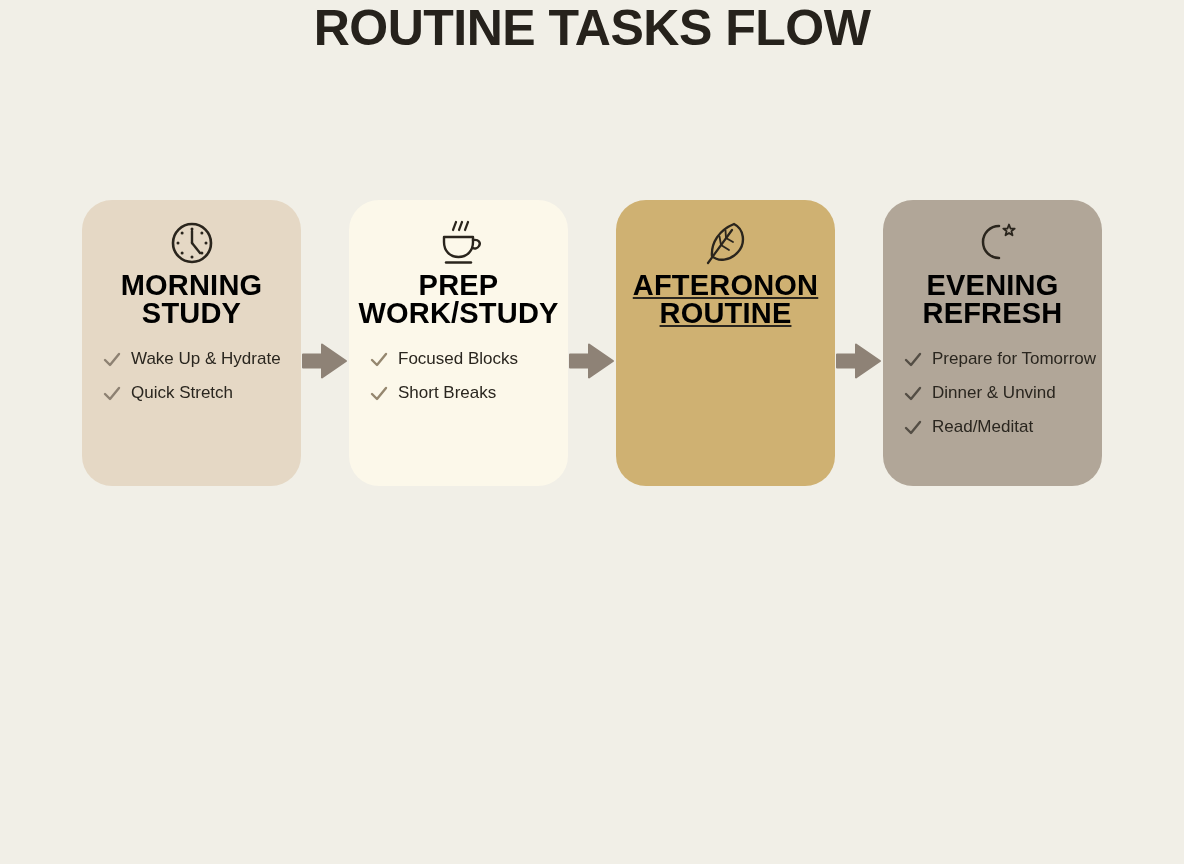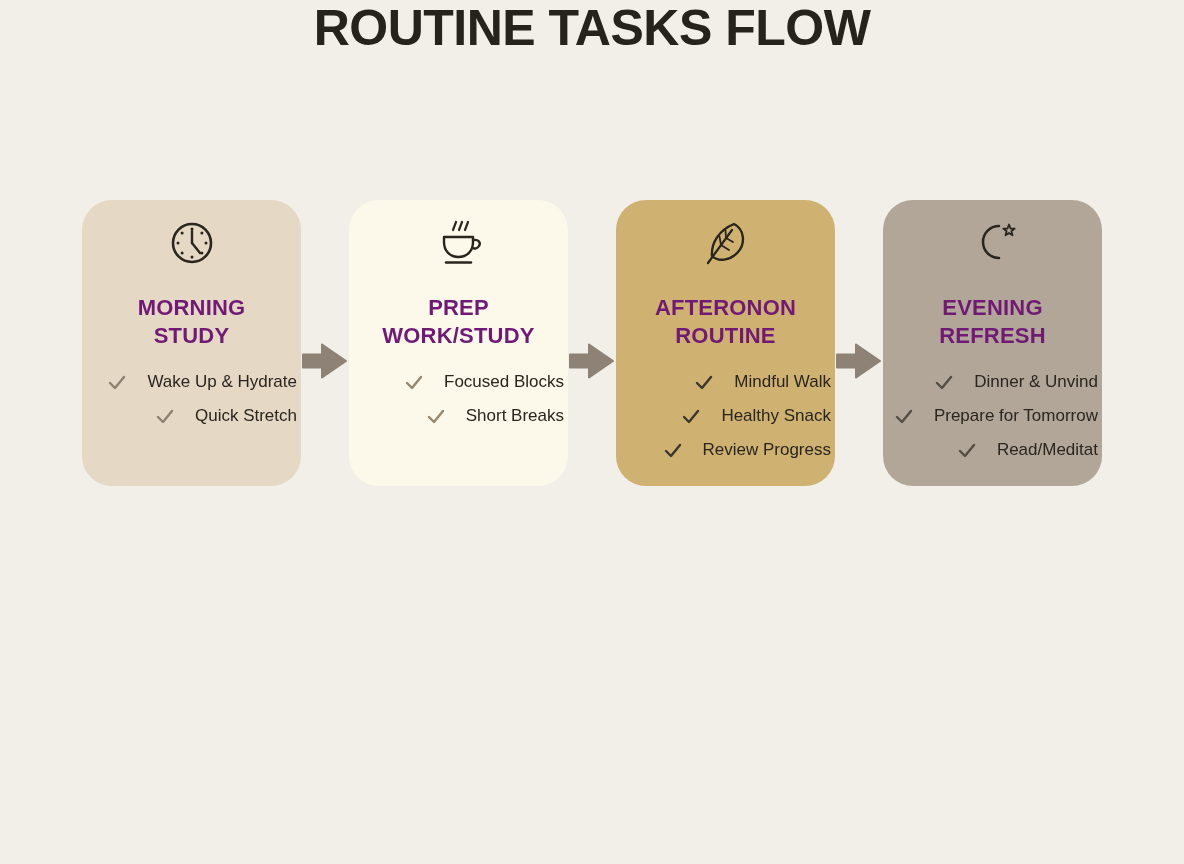--- a/index.html
+++ b/index.html
@@ -41,45 +41,44 @@
   .card-icon {
     height: 54px;
     display: flex;
     align-items: center;
     justify-content: center;
   }
   .card-icon svg {
     display: block;
   }
   .card-title {
-    margin-top: 24px;
+    margin-top: 1px;
     text-align: center;
-    font-size: 22px;
+    font-size: 29px;
     line-height: 28px;
     font-weight: 700;
     letter-spacing: 0.2px;
-    color: #701a75;
+    color: #000000;
   }
   .card-items {
     list-style: none;
     margin: 21px 0 0 0;
     padding: 0 4px 0 20px;
     align-self: stretch;
     display: flex;
     flex-direction: column;
     gap: 12px;
   }
   .item {
     display: flex;
     align-items: center;
-    gap: 20px;
+    gap: 9px;
     font-size: 17px;
     line-height: 22px;
     white-space: nowrap;
-    justify-content: flex-end;
   }
   .check {
     flex: 0 0 auto;
     display: inline-flex;
   }
   .arrow-slot {
     width: 48px;
     display: flex;
     justify-content: center;
     align-items: flex-start;
@@ -185,61 +184,35 @@
   </div>
 
   <div class="arrow-slot">
     <span style="color: rgb(142, 130, 118);">
       <svg width="46" height="44" viewBox="0 0 46 44">
           <path d="M1,15.5 H20 V5.5 L44,22 L20,38.5 V28.5 H1 Z" fill="currentColor" stroke="currentColor" stroke-width="2" stroke-linejoin="round"></path>
         </svg>
     </span>
   </div>
 
-  <div class="card" style="background-color: rgb(207, 177, 114);">
+  <div class="card" style="background-color: rgb(207, 177, 114); text-decoration: underline;">
     <div class="card-icon">
       <svg width="52" height="52" viewBox="0 0 52 52">
         <path class="icon-stroke" d="M34,7 C44,12 46,26 38,35 C30,44 18,45 12,39 C11,26 19,13 34,7 Z" stroke-width="2.4"></path>
         <path class="icon-stroke" d="M8,46 L32,13" stroke-width="2.2"></path>
         <path class="icon-stroke" d="M21,28 L29,33" stroke-width="1.8"></path>
         <path class="icon-stroke" d="M26,21 L33,25" stroke-width="1.8"></path>
         <path class="icon-stroke" d="M21,28 L19.5,19.5" stroke-width="1.8"></path>
         <path class="icon-stroke" d="M26,21 L25.5,13.5" stroke-width="1.8"></path>
       </svg>
     </div>
     <div class="card-title">
       <div>AFTERONON</div>
       <div>ROUTINE</div>
     </div>
-    <ul class="card-items">
-      <li class="item">
-        <span class="check" style="color: rgb(60, 54, 43);">
-          <svg width="20" height="18" viewBox="0 0 20 18">
-              <path d="M3,10 L8,15 L17,4" fill="none" stroke="currentColor" stroke-width="2.4" stroke-linecap="round" stroke-linejoin="round"></path>
-            </svg>
-        </span>
-        <span class="item-label">Mindful Walk</span>
-      </li>
-      <li class="item">
-        <span class="check" style="color: rgb(60, 54, 43);">
-          <svg width="20" height="18" viewBox="0 0 20 18">
-              <path d="M3,10 L8,15 L17,4" fill="none" stroke="currentColor" stroke-width="2.4" stroke-linecap="round" stroke-linejoin="round"></path>
-            </svg>
-        </span>
-        <span class="item-label">Healthy Snack</span>
-      </li>
-      <li class="item">
-        <span class="check" style="color: rgb(60, 54, 43);">
-          <svg width="20" height="18" viewBox="0 0 20 18">
-              <path d="M3,10 L8,15 L17,4" fill="none" stroke="currentColor" stroke-width="2.4" stroke-linecap="round" stroke-linejoin="round"></path>
-            </svg>
-        </span>
-        <span class="item-label">Review Progress</span>
-      </li>
-    </ul>
   </div>
 
   <div class="arrow-slot">
     <span style="color: rgb(142, 130, 118);">
       <svg width="46" height="44" viewBox="0 0 46 44">
           <path d="M1,15.5 H20 V5.5 L44,22 L20,38.5 V28.5 H1 Z" fill="currentColor" stroke="currentColor" stroke-width="2" stroke-linejoin="round"></path>
         </svg>
     </span>
   </div>
 
@@ -254,34 +227,34 @@
       <div>EVENING</div>
       <div>REFRESH</div>
     </div>
     <ul class="card-items">
       <li class="item">
         <span class="check" style="color: rgb(84, 78, 69);">
           <svg width="20" height="18" viewBox="0 0 20 18">
               <path d="M3,10 L8,15 L17,4" fill="none" stroke="currentColor" stroke-width="2.4" stroke-linecap="round" stroke-linejoin="round"></path>
             </svg>
         </span>
+        <span class="item-label">Prepare for Tomorrow</span>
+      </li>
+      <li class="item">
+        <span class="check" style="color: rgb(84, 78, 69);">
+          <svg width="20" height="18" viewBox="0 0 20 18">
+              <path d="M3,10 L8,15 L17,4" fill="none" stroke="currentColor" stroke-width="2.4" stroke-linecap="round" stroke-linejoin="round"></path>
+            </svg>
+        </span>
         <span class="item-label">Dinner &amp; Unvind</span>
       </li>
       <li class="item">
         <span class="check" style="color: rgb(84, 78, 69);">
           <svg width="20" height="18" viewBox="0 0 20 18">
               <path d="M3,10 L8,15 L17,4" fill="none" stroke="currentColor" stroke-width="2.4" stroke-linecap="round" stroke-linejoin="round"></path>
             </svg>
         </span>
-        <span class="item-label">Prepare for Tomorrow</span>
-      </li>
-      <li class="item">
-        <span class="check" style="color: rgb(84, 78, 69);">
-          <svg width="20" height="18" viewBox="0 0 20 18">
-              <path d="M3,10 L8,15 L17,4" fill="none" stroke="currentColor" stroke-width="2.4" stroke-linecap="round" stroke-linejoin="round"></path>
-            </svg>
-        </span>
         <span class="item-label">Read/Meditat</span>
       </li>
     </ul>
   </div>
 
 </div>
 
 </body></html>

